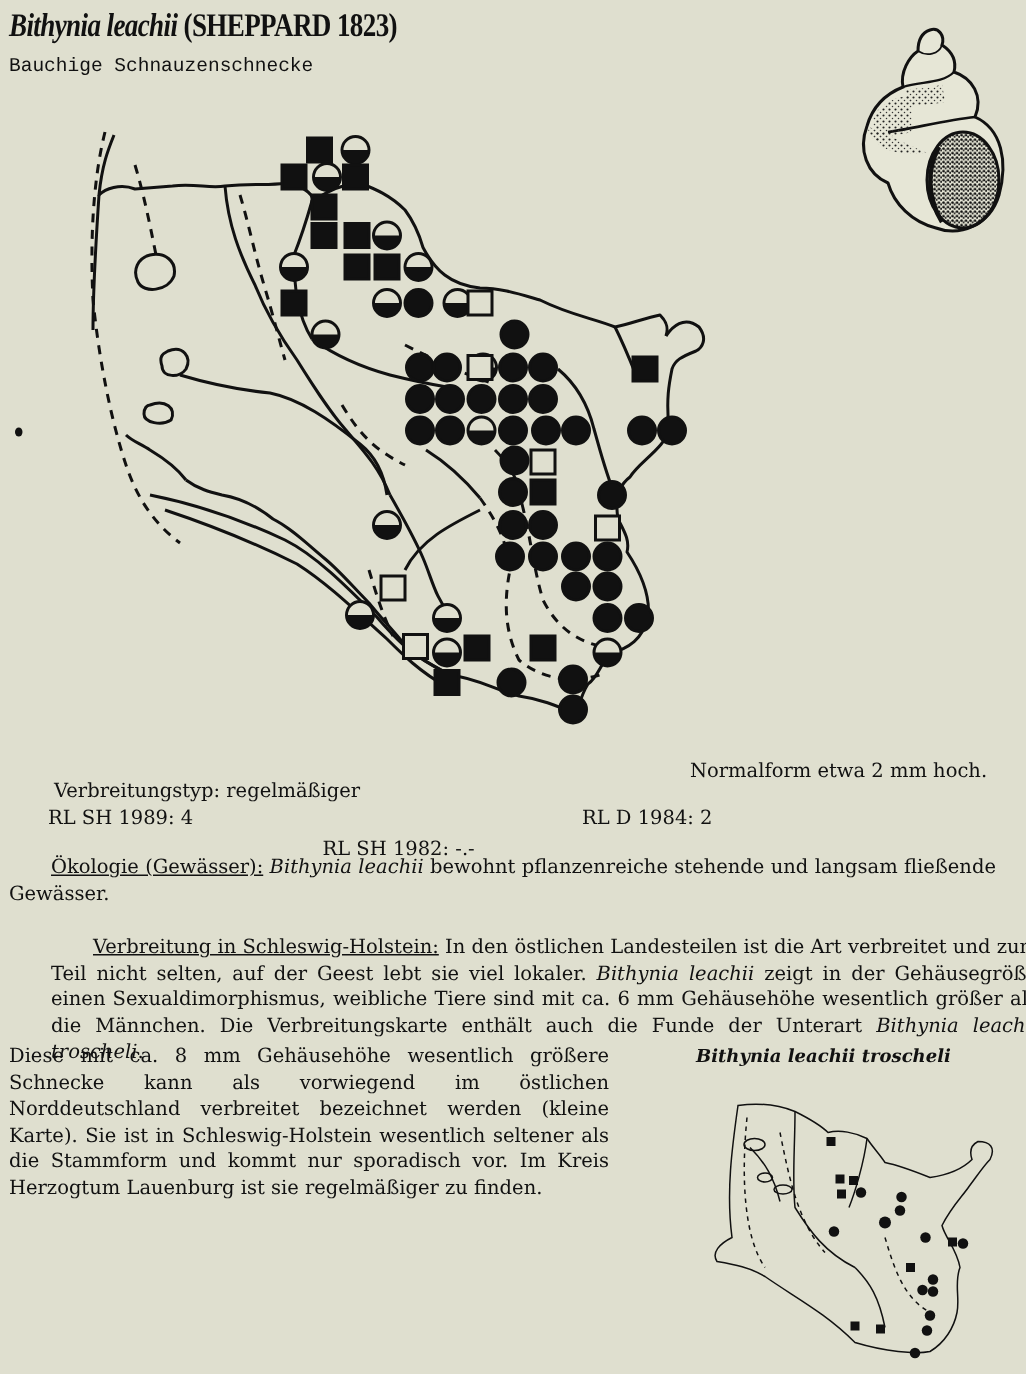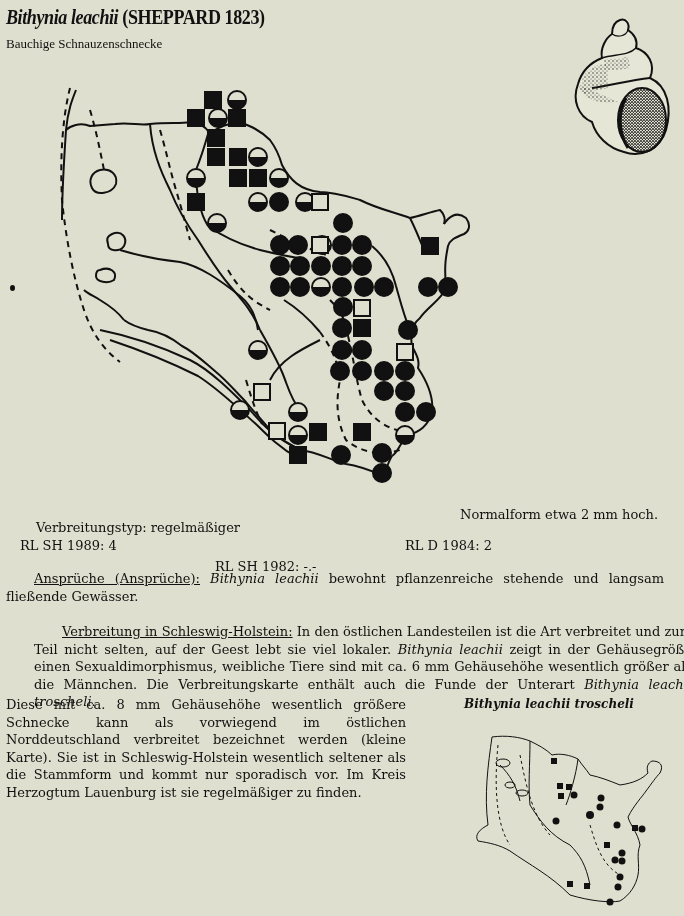--- a/index.html
+++ b/index.html
@@ -12,30 +12,30 @@
   }
   .abs { position:absolute; }
   #title {
     left:6px; top:4px;
     font-family:"Liberation Serif", serif;
     font-size:22px; font-weight:bold; letter-spacing:-0.5px;
     transform:scaleX(0.82); transform-origin:left top;
     white-space:nowrap;
   }
   #title .sci { font-style:italic; }
-  #subtitle { left:6px; top:36px; font-size:13px; font-family:Liberation Serif, serif; }
+  #subtitle { left:6px; top:36px; font-size:13px; font-family:Liberation Mono, monospace; }
   #snail { left:568px; top:8px; width:108px; height:152px; }
   #map { left:8px; top:60px; width:470px; height:440px; }
   #small-map { left:470px; top:725px; width:210px; height:185px; }
   .line { font-size:13px; white-space:nowrap; line-height:17px; }
   #size-note { left:460px; top:506px; }
   #type-line { left:36px; top:519px; }
-  #rl1 { left:20px; top:537px; }
+  #rl1 { left:32px; top:537px; }
   #rl2 { left:215px; top:558px; }
-  #rl3 { left:405px; top:537px;text-align:center; }
+  #rl3 { left:388px; top:537px;text-align:center; }
   .para {
     font-size:13px; line-height:17.5px;
     text-align:justify; text-align-last:left;
   }
   #oeko { left:6px; top:570px; width:658px; text-indent:28px; }
   #verb { left:6px; top:623px; width:658px; text-indent:28px;margin-left:28px; }
   #trosch-text { left:6px; top:696px; width:400px; }
   .ul { text-decoration:underline; }
   .it { font-style:italic; }
   #small-map-title { left:464px; top:697px; font-size:12px; font-weight:bold; font-style:italic; }
@@ -328,21 +328,21 @@
       </g>
     </g>
 </svg>
 
 <div id="size-note" class="abs line">Normalform etwa 2 mm hoch.</div>
 <div id="type-line" class="abs line">Verbreitungstyp: regelmäßiger</div>
 <div id="rl1" class="abs line">RL SH 1989: 4</div>
 <div id="rl2" class="abs line">RL SH 1982: -.-</div>
 <div id="rl3" class="abs line">RL D 1984: 2</div>
 
-<div id="oeko" class="abs para"><span class="ul">Ansprüche (Ansprüche):</span> <span class="it">Bithynia leachii</span><span> bewohnt pflanzenreiche stehende und langsam fließende Gewässer.</span></div>
+<div id="oeko" class="abs para"><span class="ul">Ökologie (Gewässer):</span> <span class="it">Bithynia leachii</span><span> bewohnt pflanzenreiche stehende und langsam fließende Gewässer.</span></div>
 
 <div id="verb" class="abs para"><span class="ul">Verbreitung in Schleswig-Holstein:</span><span> In den östlichen Landesteilen ist die Art verbreitet und zum Teil nicht selten, auf der Geest lebt sie viel lokaler. </span><span class="it">Bithynia leachii</span><span> zeigt in der Gehäusegröße einen Sexualdimorphismus, weibliche Tiere sind mit ca. 6 mm Gehäusehöhe wesentlich größer als die Männchen. Die Verbreitungskarte enthält auch die Funde der Unterart </span><span class="it">Bithynia leachii troscheli</span><span>.</span></div>
 
 <div id="trosch-text" class="abs para">Diese mit ca. 8 mm Gehäusehöhe wesentlich größere Schnecke kann als vorwiegend im östlichen Norddeutschland verbreitet bezeichnet werden (kleine Karte). Sie ist in Schleswig-Holstein wesentlich seltener als die Stammform und kommt nur sporadisch vor. Im Kreis Herzogtum Lauenburg ist sie regelmäßiger zu finden.</div>
 
 <div id="small-map-title" class="abs">Bithynia leachii troscheli</div>
 
 <svg id="small-map" class="abs" viewBox="0 0 210 185">
   <g fill="none" stroke="#111" stroke-width="1">
     <path d="M22 12 C18 40 14 70 18 100 C10 104 4 110 8 116 C20 118 30 120 40 126 C60 140 80 150 100 170 C120 176 140 178 150 176 C160 170 166 160 168 150 C170 140 166 130 170 120 C168 108 160 100 158 92 C164 80 172 72 176 66 C182 58 186 52 190 48 C194 40 190 36 182 36 C178 38 176 42 178 48 C172 54 164 58 150 60 C140 56 130 52 120 50 C116 44 112 40 108 34 C100 30 90 28 82 30 C76 24 68 20 60 16 C50 12 36 10 22 12 Z"></path>

